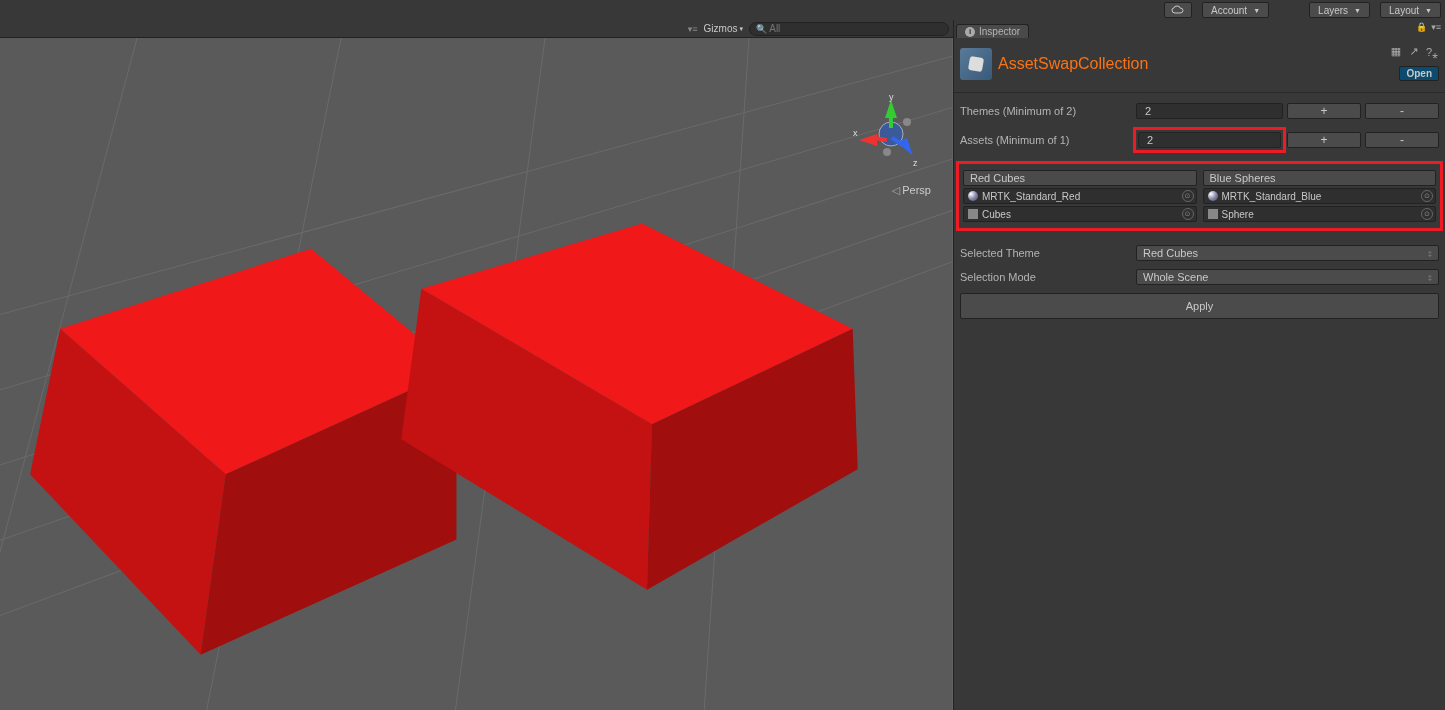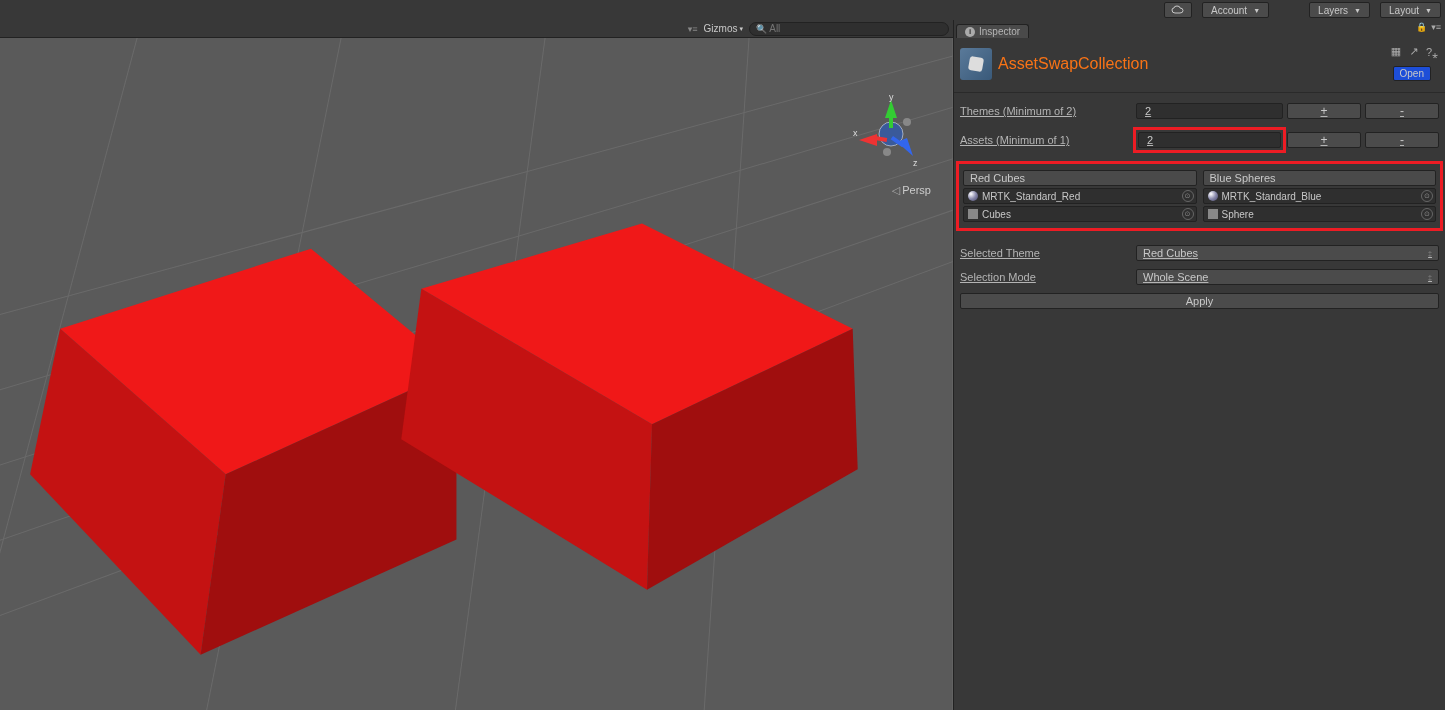--- a/index.html
+++ b/index.html
@@ -34,46 +34,46 @@
   .tab-menu { position:absolute; right:4px; top:2px; display:flex; gap:4px; font-size:9px; color:#aaa;}
   .lock-icon, .dropdown-icon { cursor:pointer; }
   
   .insp-body { padding: 6px; flex:1; }
   .asset-header { display: flex; align-items: center; gap: 6px; padding: 4px 0 8px 0; position:relative;}
   .so-icon { width: 32px; height: 32px; background: linear-gradient(135deg,#5a7a9a,#3a5a7a); border-radius: 3px; display:flex; align-items:center; justify-content:center;}
   .so-icon::before{content:""; width:14px; height:14px; background:#ddd; border-radius:3px; transform:rotate(10deg);}
   .asset-name { font-size: 16px; color: #f97316; }
   .header-icons { position:absolute; right:0; top:0; display:flex; gap:4px; align-items:center;}
   .hi { width:14px; height:14px; display:flex; align-items:center; justify-content:center; color:#aaa; cursor:pointer; font-size:11px;}
-  .open-btn { position:absolute; right:8px; top:22px; background:#1d4ed8; border:1px solid #222; padding:0 6px; height:15px; font-size:10px; color:#c8c8c8; border-radius:2px; cursor:pointer; display:flex; align-items:center;}
+  .open-btn { position:absolute; right:0; top:22px; background:#0c4a6e; border:1px solid #222; padding:0 6px; height:15px; font-size:10px; color:#c8c8c8; border-radius:2px; cursor:pointer; display:flex; align-items:center;font-weight:bold;}
   
   .divider { height:1px; background:#2a2a2a; margin: 4px -6px 10px -6px; }
   
-  .prop-row { display: flex; align-items: center; margin-bottom: 8px; gap: 4px; text-decoration: underline;}
+  .prop-row { display: flex; align-items: center; margin-bottom: 8px; gap: 4px;}
   .prop-label { width: 172px; font-size: 11px; color: #b4b4b4; }
   .prop-value { background: #2f2f2f; border: 1px solid #222; height: 16px; flex: 1; padding: 0 8px; display:flex; align-items:center; color:#c8c8c8; font-size:11px; border-radius:2px;}
   .pm-btn { background: #4b4b4b; border: 1px solid #222; width: 74px; height: 16px; color: #c8c8c8; display:flex; align-items:center; justify-content:center; border-radius:2px; cursor:pointer; font-size:12px;}
   
   .highlight-assets-value { border: 3px solid #ed1c24; padding:2px; margin-left:-3px; margin-right:-3px; display:flex; }
   .highlight-assets-value .prop-value { margin:0;}
   
   .highlight-box { border: 3px solid #ed1c24; padding: 6px 4px; margin: 4px -4px 14px -4px; }
   .theme-columns { display: flex; gap: 6px; }
   .theme-col { flex: 1; display:flex; flex-direction:column; gap:2px;}
   .theme-name-input { background: #4a4a4a; border: 1px solid #222; height: 16px; padding: 0 6px; color:#c8c8c8; font-size:11px; border-radius:2px;}
   .obj-field { background: #2f2f2f; border: 1px solid #222; height: 16px; display:flex; align-items:center; padding:0 4px; color:#c8c8c8; font-size:10px; border-radius:2px; position:relative;}
   .obj-field .obj-icon { width:10px; height:10px; margin-right:4px; flex-shrink:0; }
   .obj-field .picker { position:absolute; right:2px; width:12px; height:12px; border-radius:50%; border:1px solid #666; display:flex; align-items:center; justify-content:center; font-size:7px; color:#888; cursor:pointer;}
   .mat-icon { background: radial-gradient(circle at 30% 30%, #fff 0%, #88a 50%, #446 100%); border-radius:50%;}
   .mesh-icon { background: #888; }
   
   .dropdown-field { background: #4b4b4b; border: 1px solid #222; height: 16px; flex:1; padding: 0 6px; display:flex; align-items:center; justify-content:space-between; color:#c8c8c8; font-size:11px; border-radius:2px; cursor:pointer;}
   .dropdown-field .dd-arrow { font-size:7px; color:#888;}
   
-  .apply-btn { background: #4b4b4b; border: 1px solid #222; height: 16px; width: 100%; margin-top: 8px; color:#c8c8c8; font-size:11px; display:flex; align-items:center; justify-content:center; border-radius:2px; cursor:pointer;}
+  .apply-btn { background: #4b4b4b; border: 1px solid #222; height: 26px; width: 100%; margin-top: 8px; color:#c8c8c8; font-size:11px; display:flex; align-items:center; justify-content:center; border-radius:2px; cursor:pointer;}
   
 </style>
 </head>
 <body>
 
 <div class="topbar">
   <div class="tb-btn cloud-icon">
     <svg width="14" height="10" viewBox="0 0 14 10">
         <path d="M4 8 Q1 8 1 5 Q1 3 3 3 Q3 1 6 1 Q9 1 9 3 Q12 3 12 5.5 Q12 8 9 8 Z" fill="none" stroke="#c8c8c8" stroke-width="1"></path>
       </svg>

